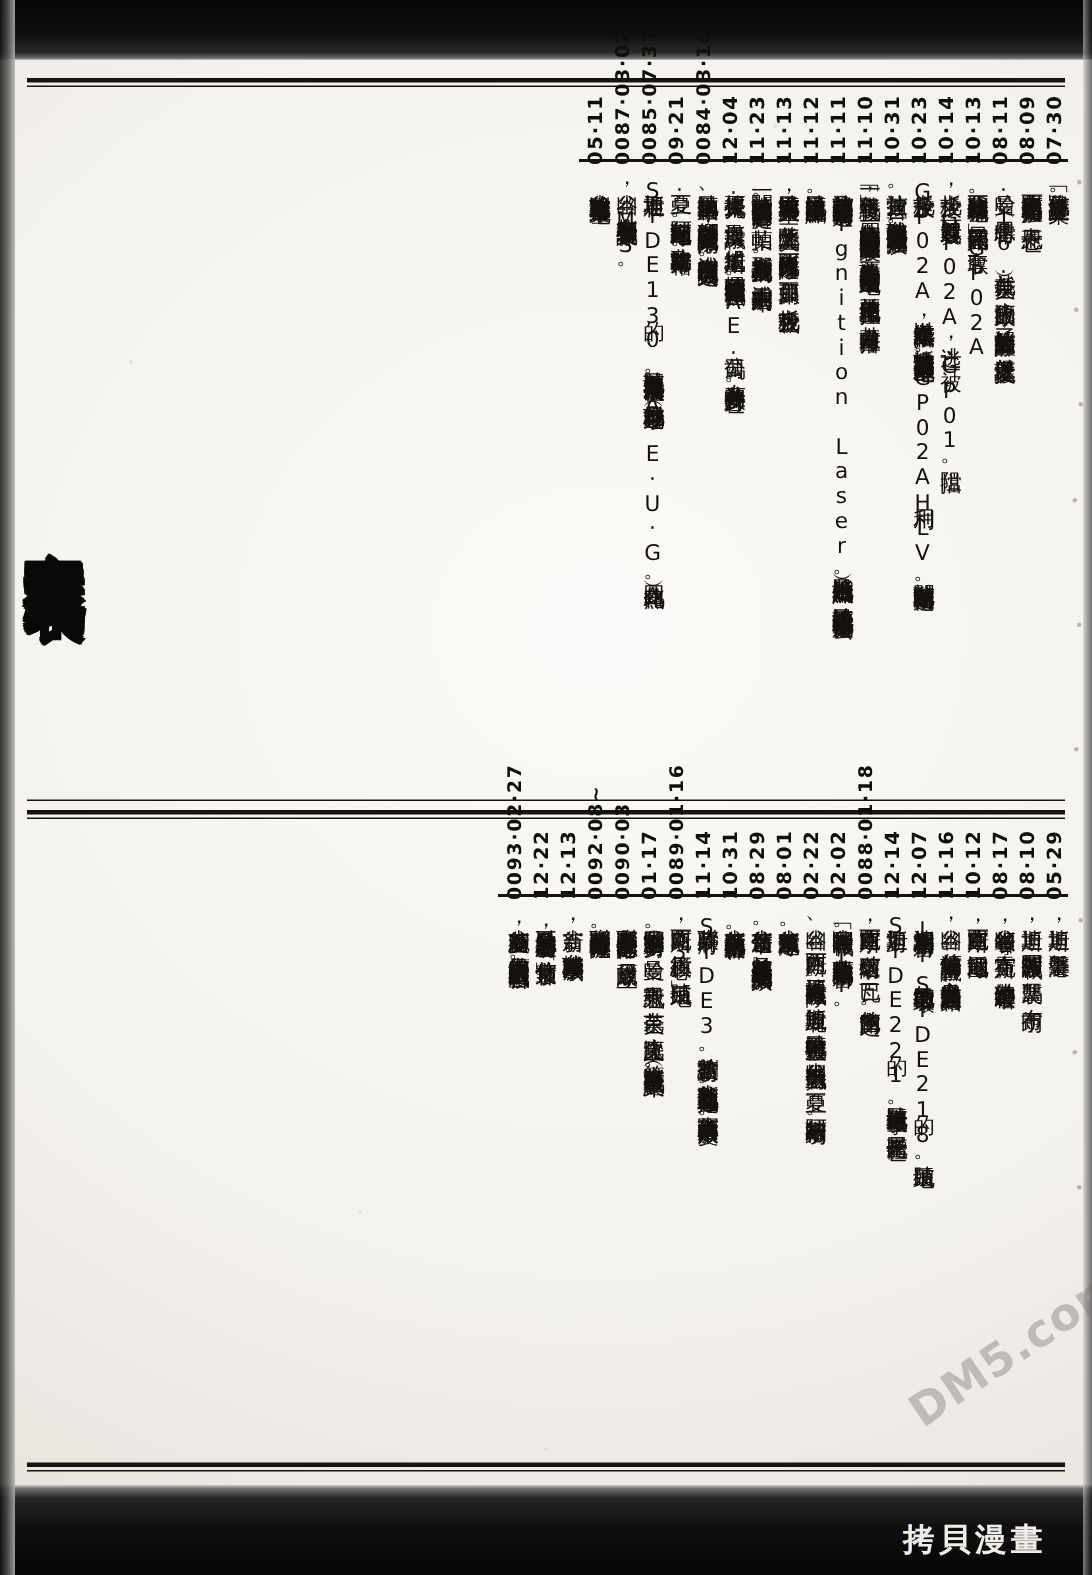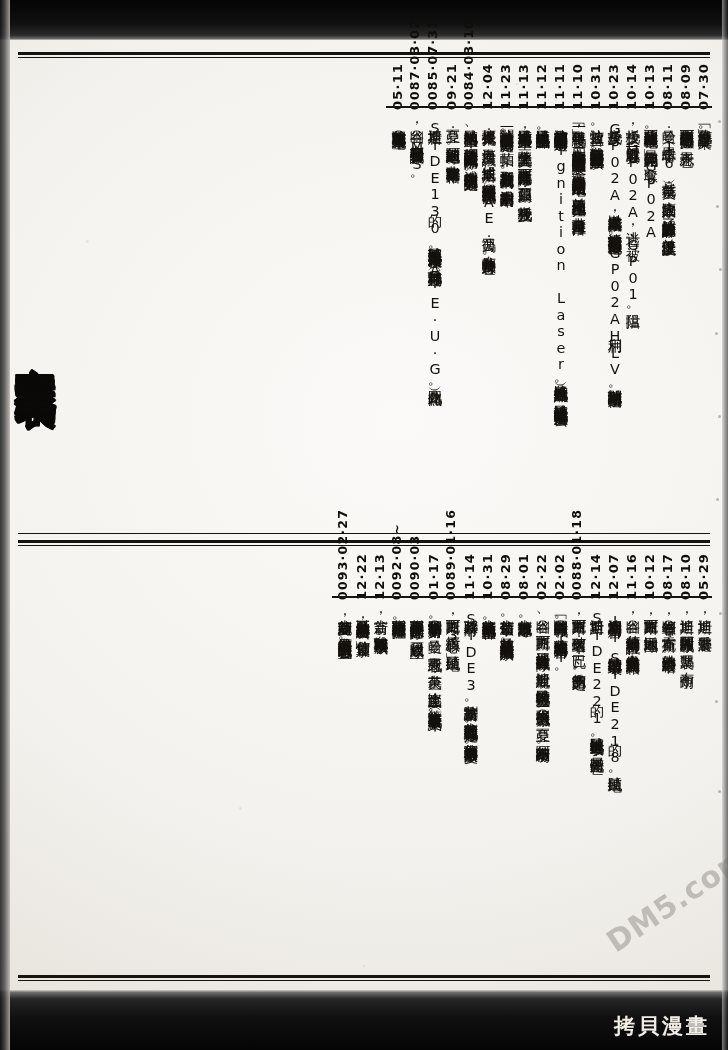--- a/index.html
+++ b/index.html
@@ -105,21 +105,21 @@
   #wm-dm5{
     position:absolute;left:600px;top:930px;
     font-size:30px;font-weight:800;letter-spacing:1px;
     color:rgba(120,115,110,.40);
     transform:rotate(-34deg);
     transform-origin:left top;
     font-family:"DejaVu Sans","Liberation Sans",sans-serif;
     pointer-events:none;
   }
   #wm-kaobei{
-    position:absolute;right:18px;bottom:10px;
+    position:absolute;right:30px;bottom:10px;
     font-size:21px;font-weight:700;letter-spacing:3px;
     color:#f0ece6;
     font-family:"DejaVu Sans","Liberation Sans",sans-serif;
   }
   
   .margin-dot{position:absolute;width:3px;height:3px;border-radius:50%;background:rgba(70,65,60,.35);}
 </style>
 </head>
 <body>
 

